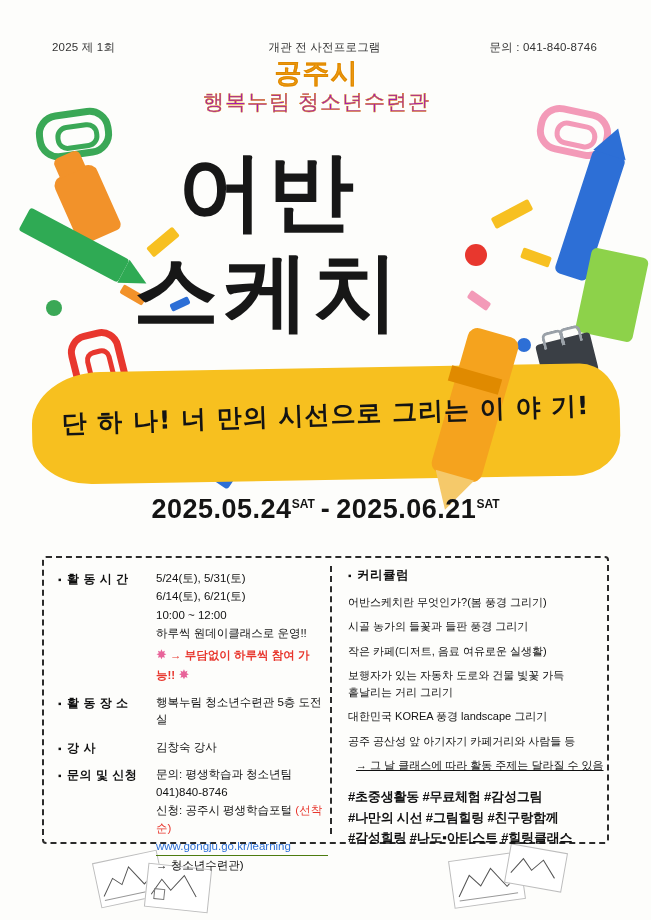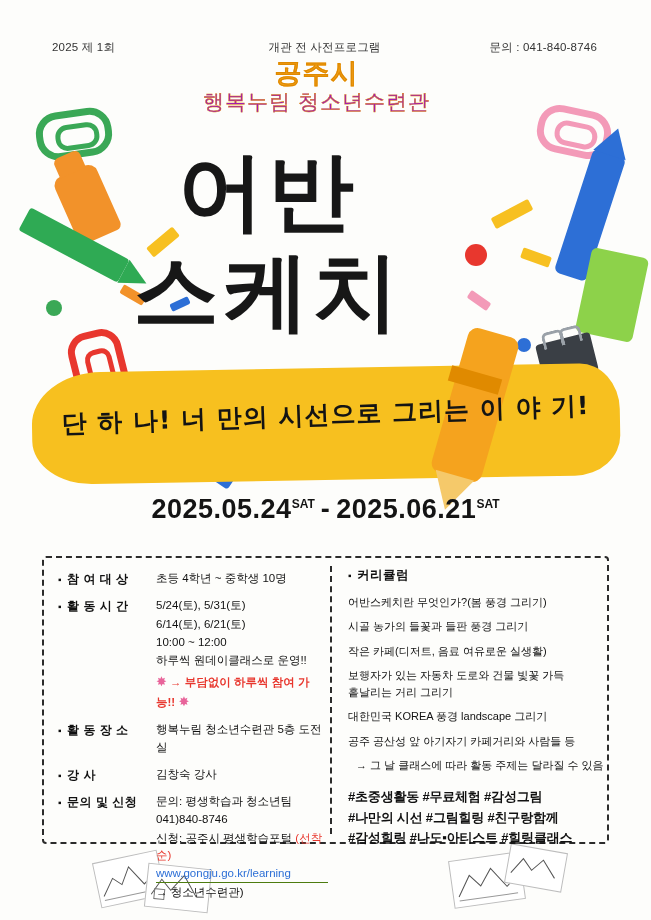--- a/index.html
+++ b/index.html
@@ -416,21 +416,21 @@
     font-size: 12.5px;
     margin-bottom: 9px;
     letter-spacing: .5px;
   }
   .curri-title:before {
     content: "▪";
     margin-right: 5px;
     font-size: 10px;
   }
   .curri-item { margin-bottom: 8px; }
-  .curri-note { margin-left: 8px; }
+  .curri-note { margin-left: 8px; text-decoration: underline; }
 
   .tags {
     margin-top: 13px;
     font-weight: bold;
     font-size: 13px;
     line-height: 1.6;
     letter-spacing: -.2px;
   }
 
   
@@ -494,26 +494,20 @@
 
   <div class="dates">
     <span>2025.05.24</span><sup>SAT</sup><span class="dash">-</span><span>2025.06.21</span><sup>SAT</sup>
   </div>
 
   <div class="info-box"></div>
   <div class="divider"></div>
 
   <div class="left-col">
 
-    <div class="row">
-      <div class="lbl">참 여 대 상</div>
-      <div class="val">
-        <div>초등 4학년 ~ 중학생 10명</div>
-      </div>
-    </div>
 
     <div class="row">
       <div class="lbl">활 동 시 간</div>
       <div class="val">
         <div>5/24(토), 5/31(토)</div>
         <div>6/14(토), 6/21(토)</div>
         <div>10:00 ~ 12:00</div>
         <div>하루씩 원데이클래스로 운영!!</div>
         <div style="margin-top:3px;">
           <span class="star">✸</span>

